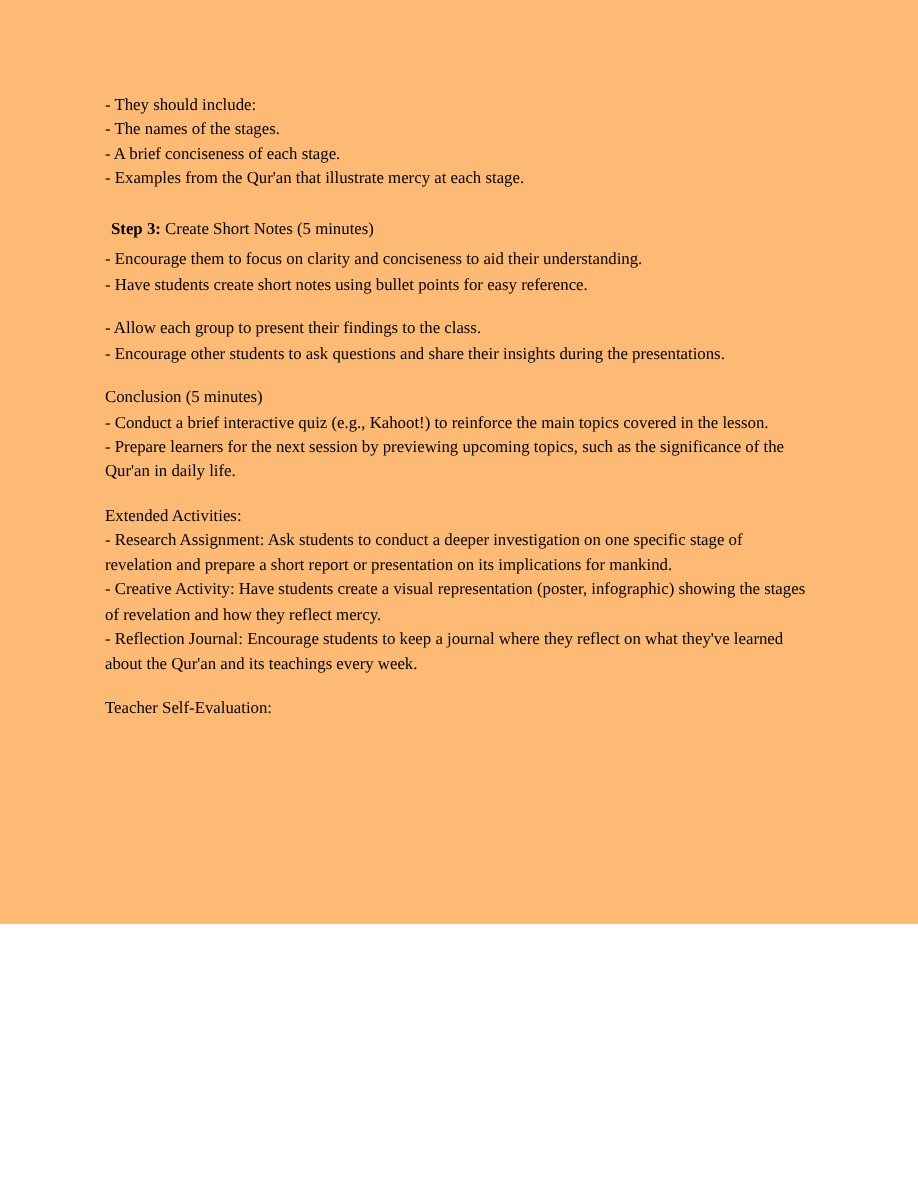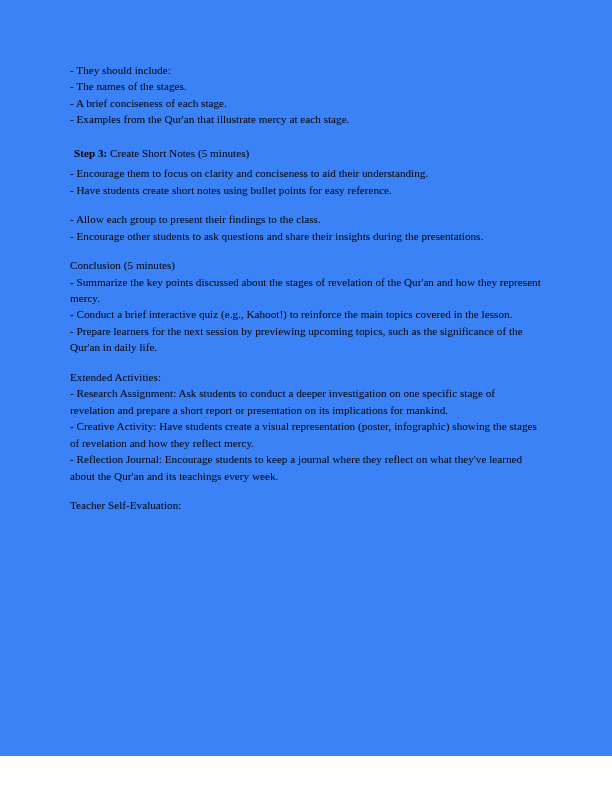--- a/index.html
+++ b/index.html
@@ -9,24 +9,24 @@
   }
   body {
     width: 612px;
     height: 792px;
     font-family: "Liberation Serif", serif;
     color: #000000;
   }
   .page {
     position: relative;
     width: 612px;
-    height: 756px;
+    height: 616px;
     box-sizing: border-box;
     padding: 62px 70px 0 70px;
-    background: #3b82f6;
+    background: #fdba74;
   }
   .doc-body {
     font-size: 11.2px;
     line-height: 1.47;
   }
   .line {
     margin: 0;
     padding: 0;
     white-space: pre-wrap;
   }
@@ -60,21 +60,20 @@
       <p class="line">- Examples from the Qur'an that illustrate mercy at each stage.</p>
       <div class="blockgap"></div>
       <p class="step-head"><span class="lbl">Step 3:</span><span> Create Short Notes (5 minutes)</span></p>
       <p class="line">- Encourage them to focus on clarity and conciseness to aid their understanding.</p>
       <p class="line">- Have students create short notes using bullet points for easy reference.</p>
       <div class="blockgap"></div>
       <p class="line">- Allow each group to present their findings to the class.</p>
       <p class="line">- Encourage other students to ask questions and share their insights during the presentations.</p>
       <div class="blockgap"></div>
       <p class="heading">Conclusion (5 minutes)</p>
-      <p class="para">- Summarize the key points discussed about the stages of revelation of the Qur'an and how they represent mercy.</p>
       <p class="para">- Conduct a brief interactive quiz (e.g., Kahoot!) to reinforce the main topics covered in the lesson.</p>
       <p class="para">- Prepare learners for the next session by previewing upcoming topics, such as the significance of the Qur'an in daily life.</p>
       <div class="blockgap"></div>
       <p class="heading">Extended Activities:</p>
       <p class="para">- Research Assignment: Ask students to conduct a deeper investigation on one specific stage of revelation and prepare a short report or presentation on its implications for mankind.</p>
       <p class="para">- Creative Activity: Have students create a visual representation (poster, infographic) showing the stages of revelation and how they reflect mercy.</p>
       <p class="para">- Reflection Journal: Encourage students to keep a journal where they reflect on what they've learned about the Qur'an and its teachings every week.</p>
       <div class="blockgap"></div>
       <p class="heading">Teacher Self-Evaluation:</p>
     </div>

